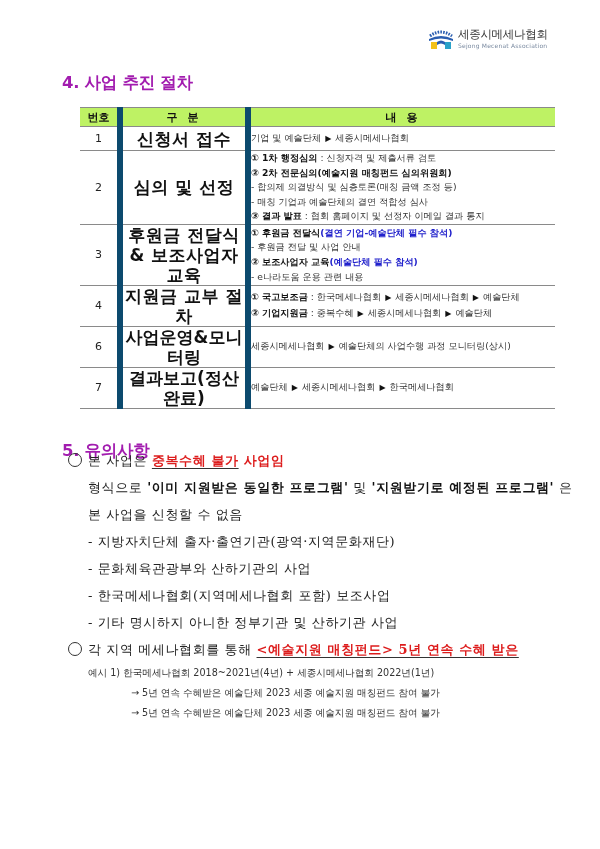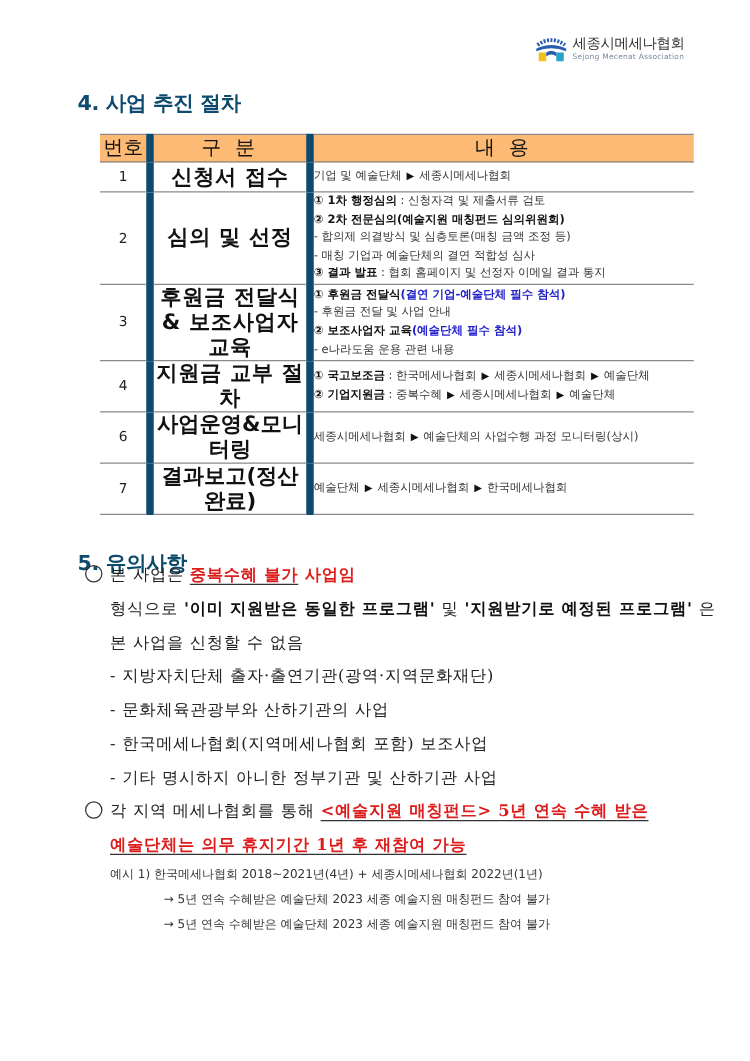--- a/index.html
+++ b/index.html
@@ -12,33 +12,33 @@
     position: absolute; left: 428px; top: 24px; height: 30px;
     display: flex; align-items: center; gap: 4px;
   }
   .logo-mark { width: 26px; height: 24px; position: relative; }
   .logo-text { display: flex; flex-direction: column; line-height: 1; }
   .logo-name { font-size: 11.5px; color: #333; letter-spacing: -0.3px; }
   .logo-sub { font-size: 6px; color: #7a8aa0; margin-top: 2px; letter-spacing: 0.2px; }
 
   .sec-title {
     position: absolute; left: 62px; font-size: 16.5px; font-weight: bold;
-    letter-spacing: -0.3px; color: #0c4a6e;
+    letter-spacing: -0.3px; color: #a21caf;
   }
   table.proc {
     position: absolute; left: 80px; top: 107px; width: 475px;
     border-collapse: collapse; font-size: 10px;
   }
   table.proc th, table.proc td {
     border-top: 1.5px solid #8a8a8a; border-bottom: 1.5px solid #8a8a8a;
     padding: 0;
   }
   table.proc th + th, table.proc td + td { border-left: 6px solid #0c4a6e; }
   table.proc th {
-    background: #fdba74; height: 18px; font-size: 16px; font-weight: normal;
+    background: #bef264; height: 18px; font-size: 11px; font-weight: bold;
     letter-spacing: 3px; color: #111;
   }
   td.num { width: 37px; text-align: center; font-size: 11px; color: #222; }
   td.cat { width: 122px; text-align: center; font-weight: bold; font-size: 17px; letter-spacing: 0.5px; line-height: 20px; }
   td.con { padding: 3px 0 3px 5px; font-size: 9.2px; color: #333; line-height: 14.6px; }
   .b { font-weight: bold; color: #111; }
   .blue { color: #2222cc; font-weight: bold; }
   .arrow { font-size: 8px; margin: 0 4px; color: #111; }
 
   .notes { position: absolute; left: 68px; top: 447px; width: 490px; font-family: "DejaVu Serif", "Liberation Serif", serif; }
@@ -155,21 +155,18 @@
   </div>
   <div class="nl ind">본 사업을 신청할 수 없음</div>
   <div class="nl ind">- 지방자치단체 출자·출연기관(광역·지역문화재단)</div>
   <div class="nl ind">- 문화체육관광부와 산하기관의 사업</div>
   <div class="nl ind">- 한국메세나협회(지역메세나협회 포함) 보조사업</div>
   <div class="nl ind">- 기타 명시하지 아니한 정부기관 및 산하기관 사업</div>
 
   <div class="nl">
     <span class="bullet"></span><span>각 지역 메세나협회를 통해 </span><span class="red-u">&lt;예술지원 매칭펀드&gt; 5년 연속 수혜 받은</span>
   </div>
-  <div class="nl ind">
-    <span class="red-u">예술단체는 의무 휴지기간 1년 후 재참여 가능</span>
-  </div>
   <div class="ex l1">
     <span>예시 1)</span> <span>한국메세나협회 2018~2021년(4년) + 세종시메세나협회 2022년(1년)</span>
   </div>
   <div class="ex l2">→ 5년 연속 수혜받은 예술단체 2023 세종 예술지원 매칭펀드 참여 불가</div>
   <div class="ex l2">→ 5년 연속 수혜받은 예술단체 2023 세종 예술지원 매칭펀드 참여 불가</div>
 </div>
 
 </body></html>

